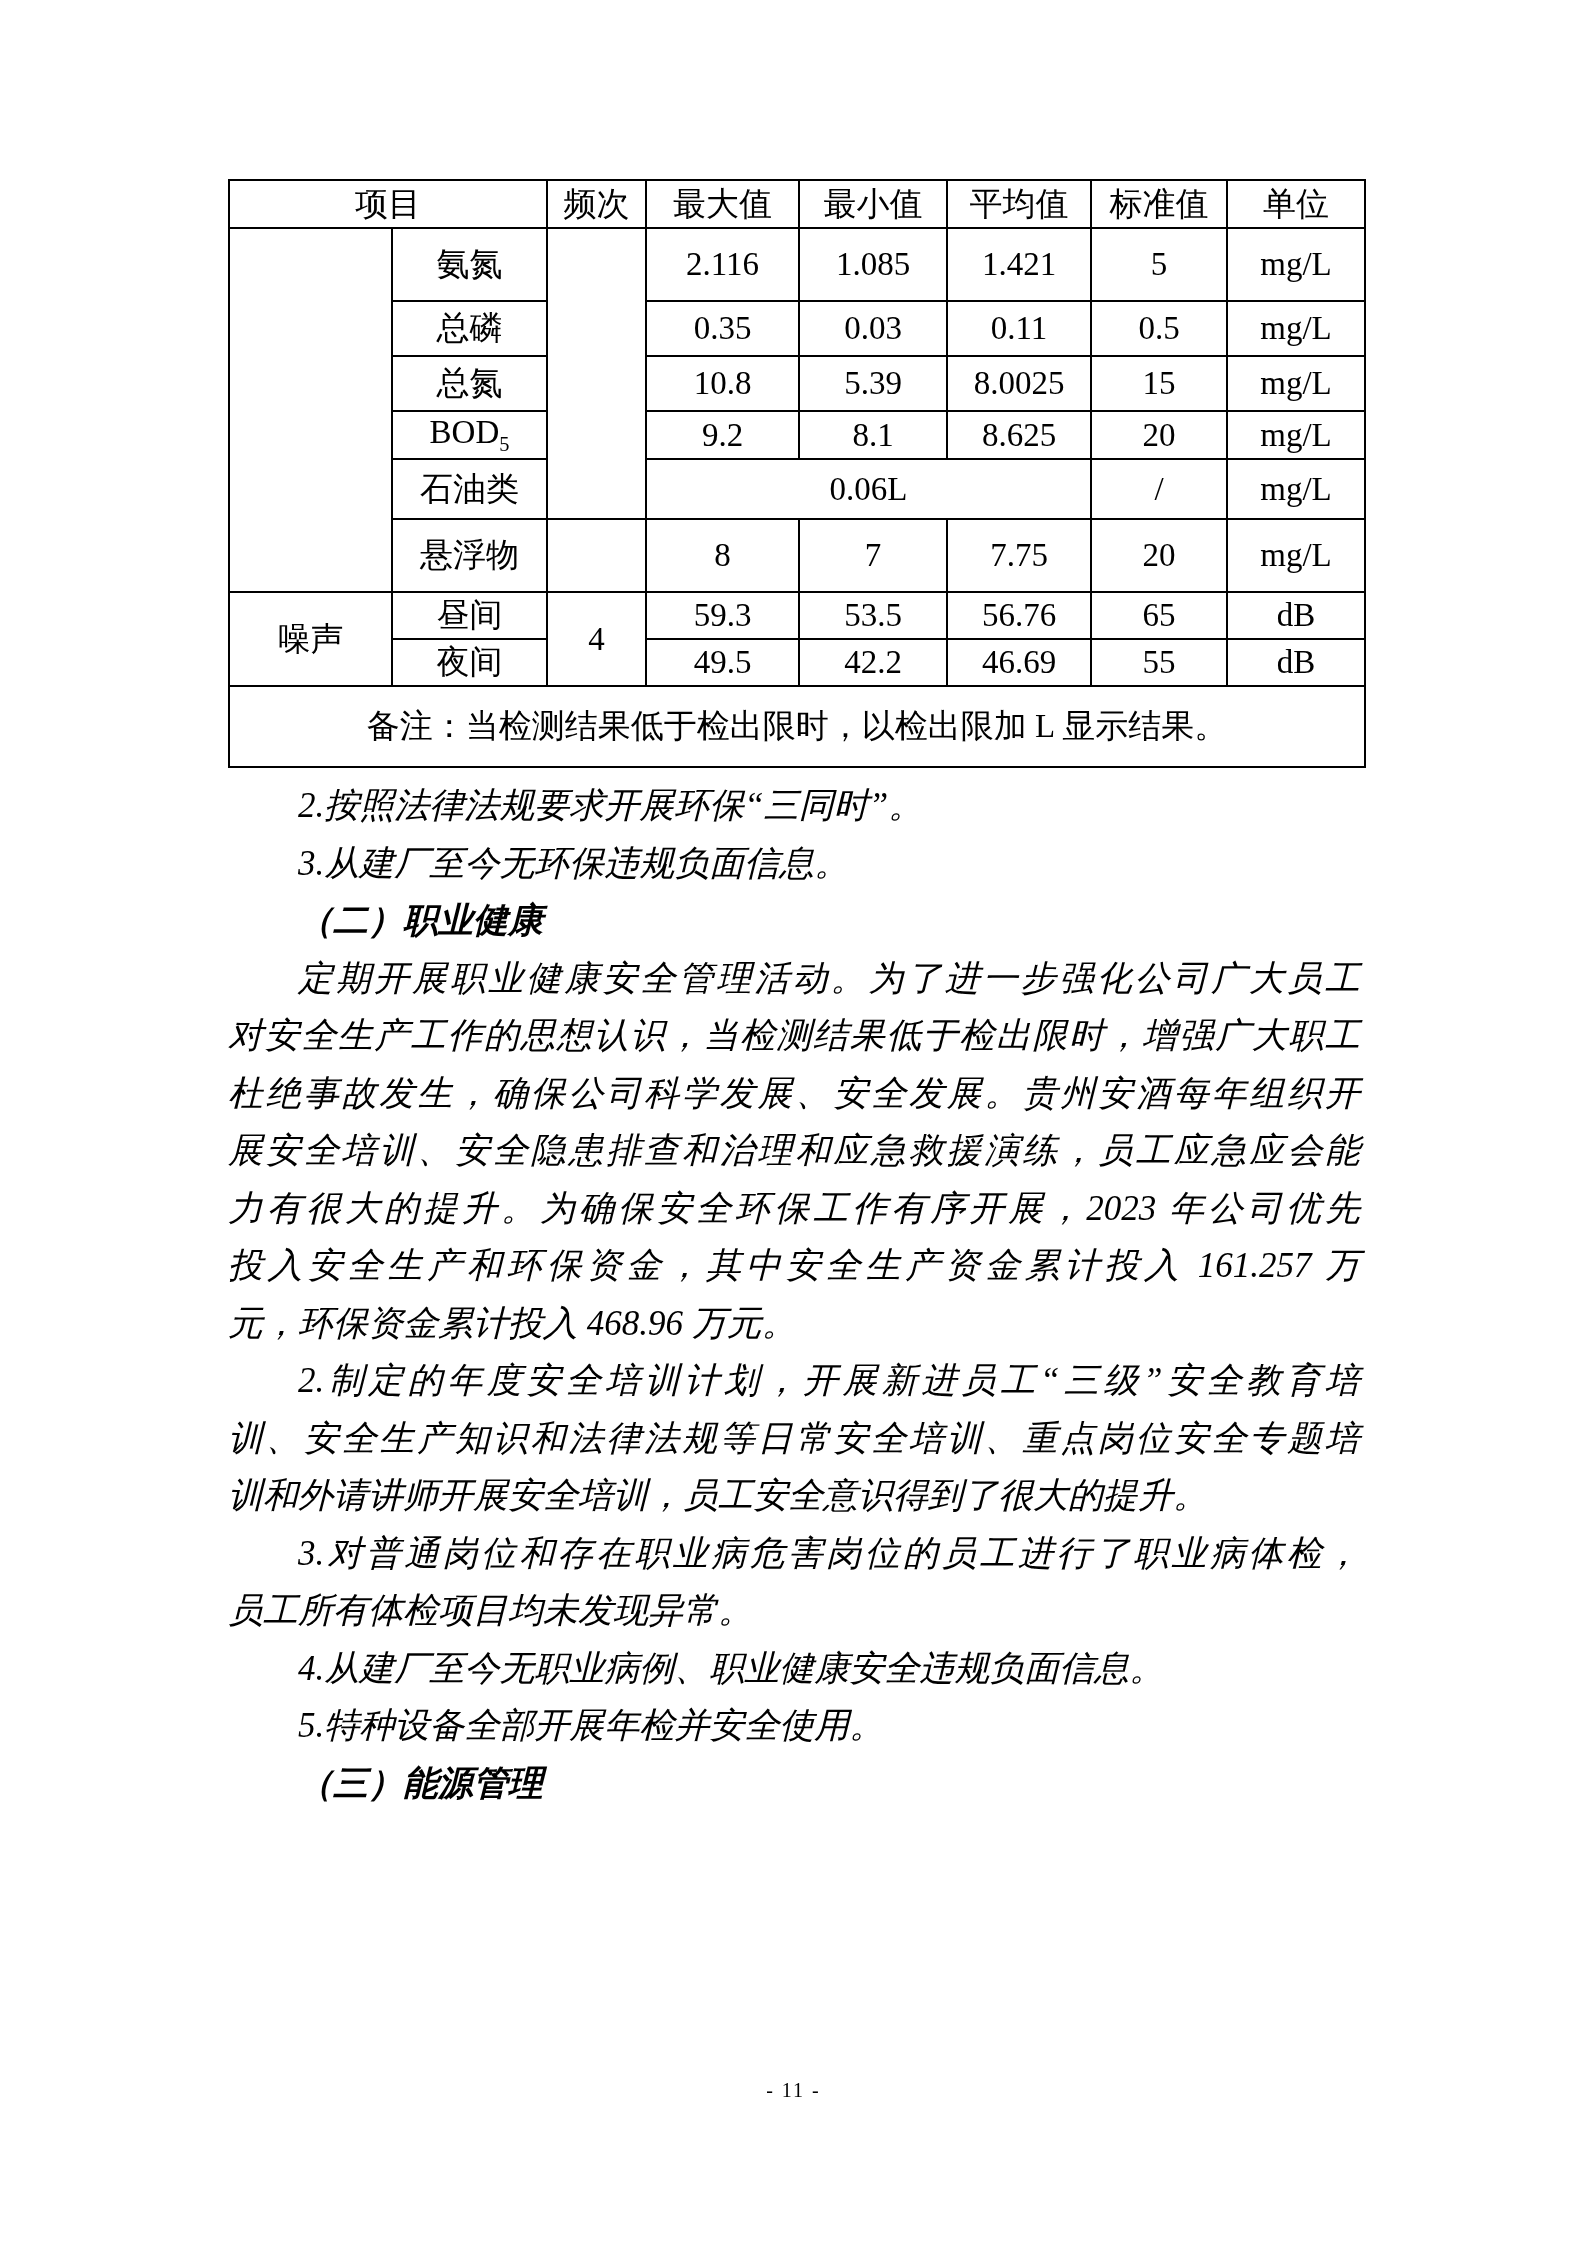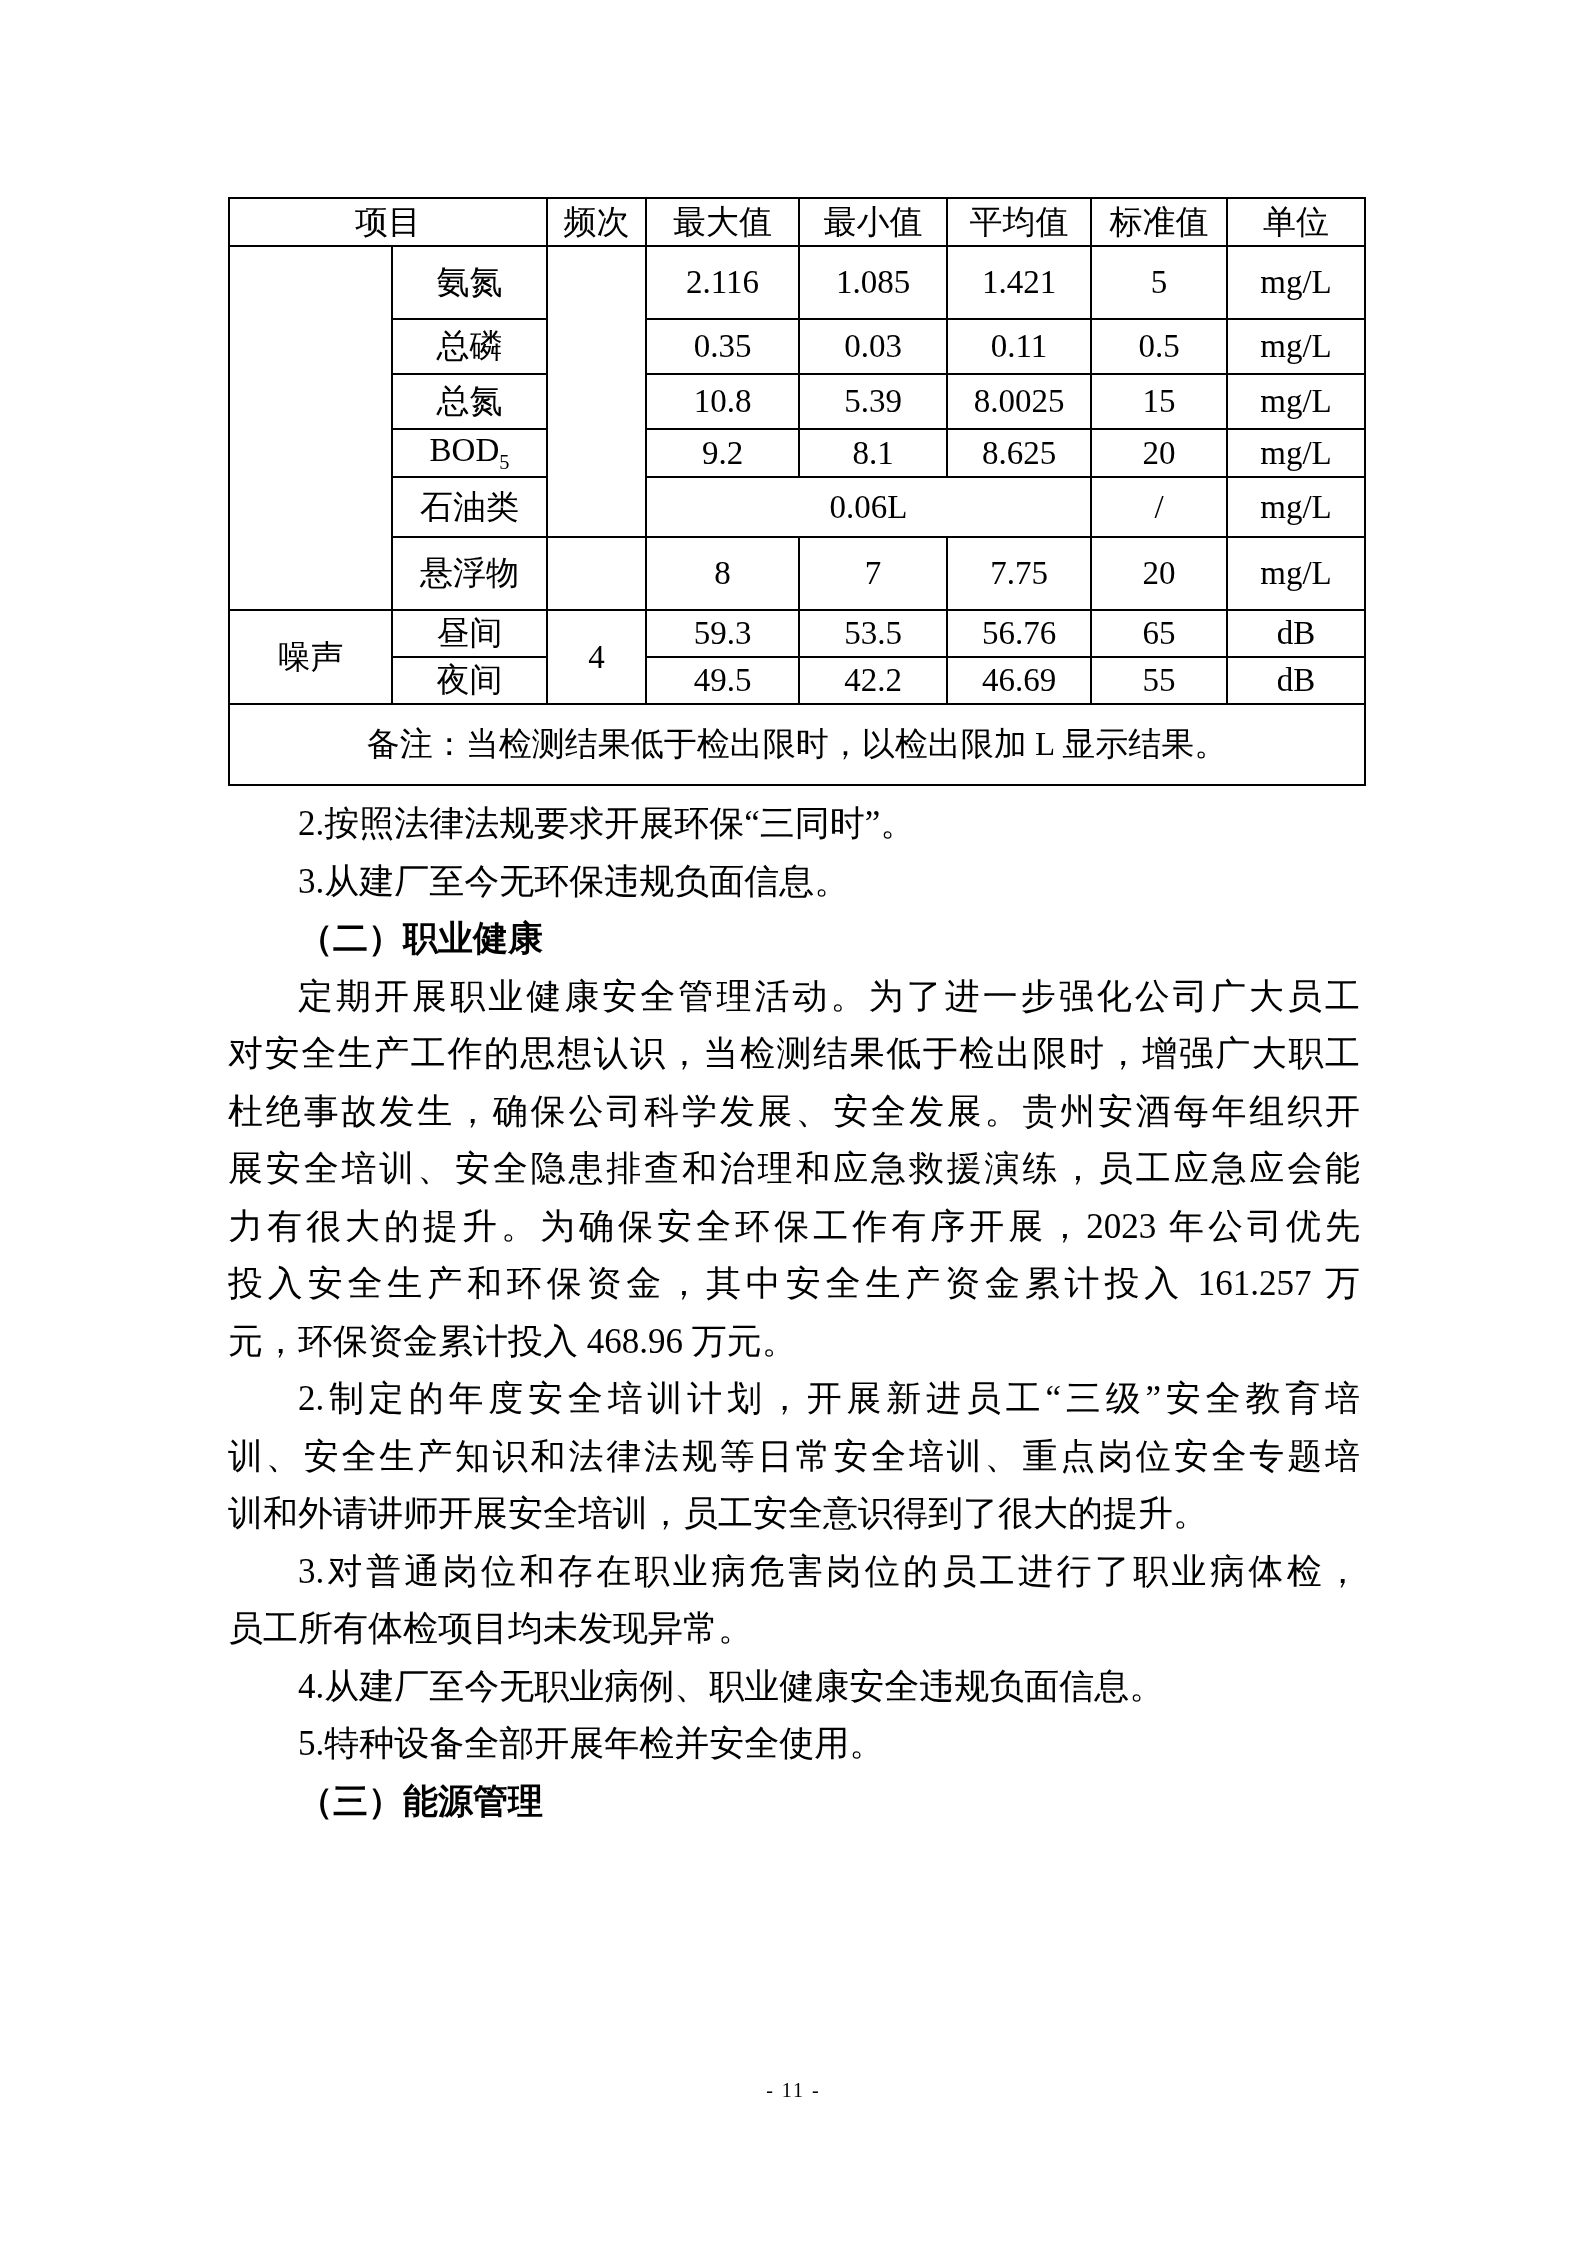--- a/index.html
+++ b/index.html
@@ -6,21 +6,21 @@
   .page{
     position:relative;
     width:1587px;height:2245px;
     background:#ffffff;
     font-family:"Liberation Serif","DejaVu Serif",serif;
     color:#000;
     overflow:hidden;
   }
   .content{
     position:absolute;
-    left:228px;top:197px;
+    left:228px;top:179px;
     width:1136px;
   }
   
   table.monitor{
     border-collapse:collapse;
     table-layout:fixed;
     width:1136px;
     font-size:33px;
   }
   table.monitor td,table.monitor th{
@@ -46,20 +46,21 @@
   
   .bodytext{
     margin-top:9px;
     width:1132px;
     font-size:35px;
     line-height:57.5px;
   }
   .line{
     text-align:justify;
     text-align-last:justify;
+    font-style:italic;
   }
   .line.last{text-align-last:left;}
   .line.first{text-indent:70px;}
   .para.heading .line{
     font-weight:bold;
     text-align-last:left;
   }
   
   .pagenum{
     position:absolute;

